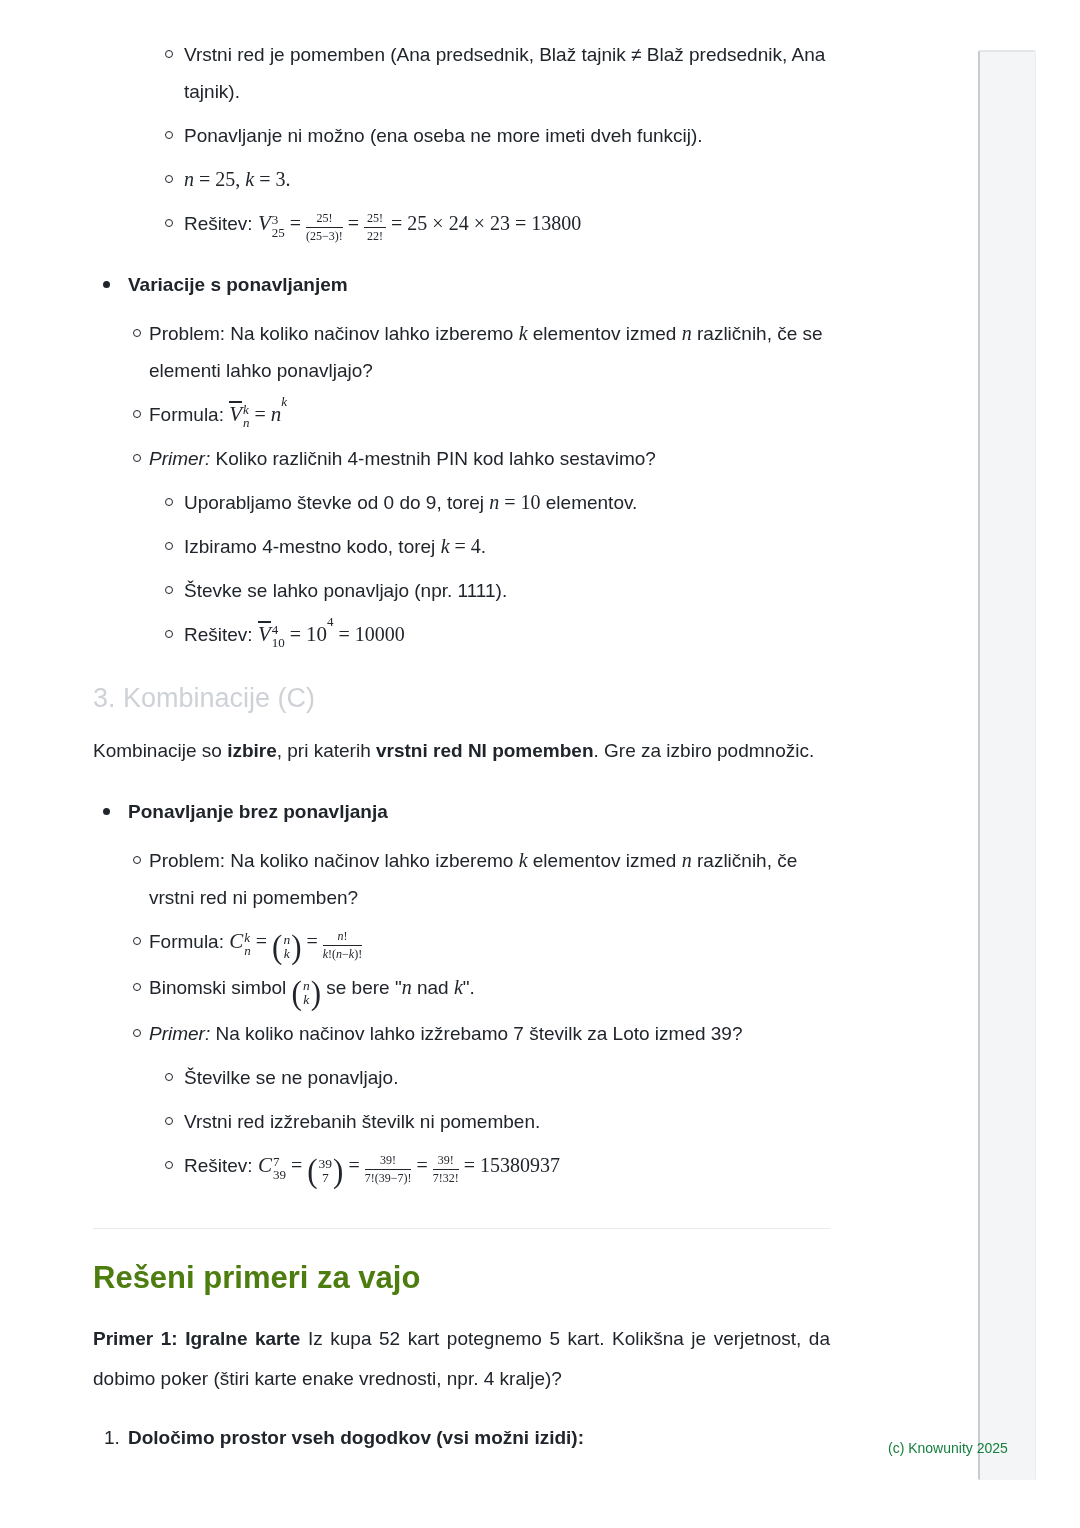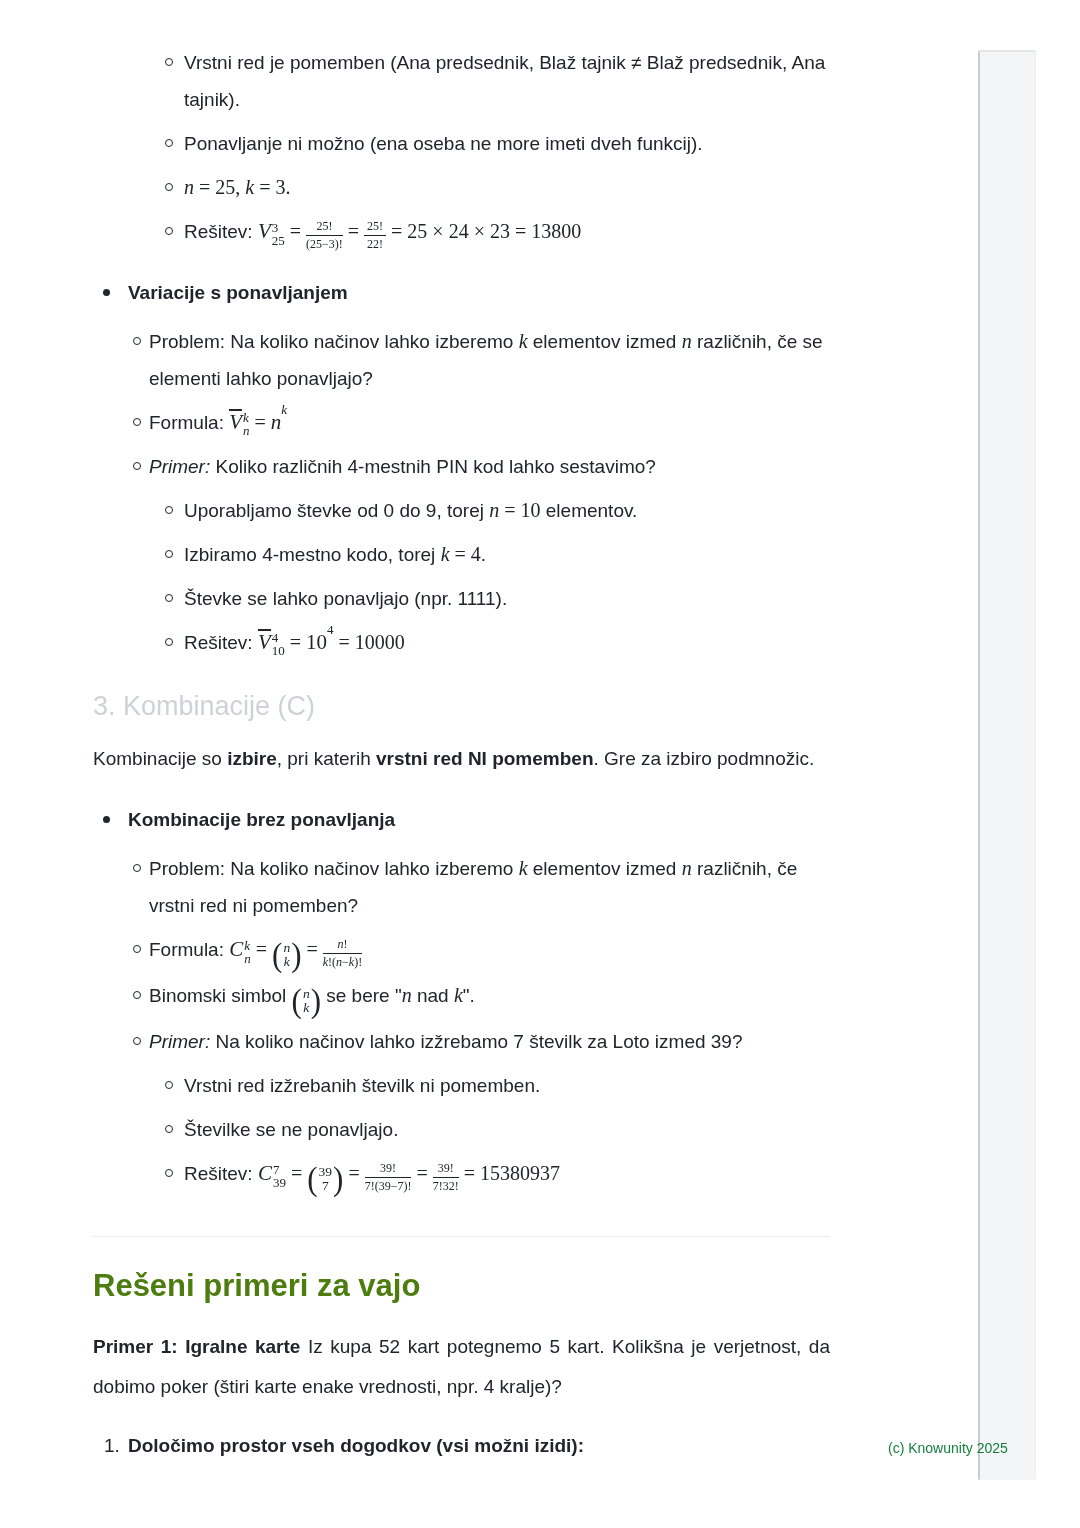--- a/index.html
+++ b/index.html
@@ -6,21 +6,21 @@
   body{
     width:1080px;height:1528px;
     background:#ffffff;
     font-family:"Liberation Sans",sans-serif;
     color:#20252c;
     position:relative;
     overflow:hidden;
   }
   .content{
     position:absolute;
-    left:93px; top:44px;
+    left:93px; top:36px;
     width:737px;
     font-size:19px;
     line-height:37px;
   }
   
   .li{position:relative;margin:0 0 7px 0;}
   .li .li-content{display:block;}
   .li1{padding-left:35px;margin-top:22px;margin-bottom:12px;}
   .li2{padding-left:56px;}
   .li3{padding-left:91px;}
@@ -181,21 +181,21 @@
             </span>
           </span><span class="math"> = </span><span class="mss">
             <span class="mbase">10</span>
             <span class="msup-only">4</span>
           </span><span class="math"> = 10000</span></span>
       </div>
       <div class="h2">3. Kombinacije (C)</div>
       <p class="para"><span class="seg">Kombinacije so </span><strong class="seg">izbire</strong><span class="seg">, pri katerih </span><strong class="seg">vrstni red NI pomemben</strong><span class="seg">. Gre za izbiro podmnožic.</span></p>
       <div class="li li1">
         <span class="bullet-dot"></span>
-        <span class="li-content"><strong class="seg">Kombinacije brez ponavljanja</strong></span>
+        <span class="li-content"><strong class="seg">Ponavljanje brez ponavljanja</strong></span>
       </div>
       <div class="li li2">
         <span class="bullet-circle"></span>
         <span class="li-content"><span class="seg">Problem: Na koliko načinov lahko izberemo </span><span class="math"><i>k</i></span><span class="seg"> elementov izmed </span><span class="math"><i>n</i></span><span class="seg"> različnih, če vrstni red ni pomemben?</span></span>
       </div>
       <div class="li li2">
         <span class="bullet-circle"></span>
         <span class="li-content"><span class="seg">Formula: </span><span class="mss">
             <span class="mbase"><i>C</i></span>
             <span class="mstack">
@@ -221,25 +221,25 @@
             </span>
             <span class="bparen">)</span>
           </span><span class="seg"> se bere "</span><span class="math"><i>n</i></span><span class="seg"> nad </span><span class="math"><i>k</i></span><span class="seg">".</span></span>
       </div>
       <div class="li li2">
         <span class="bullet-circle"></span>
         <span class="li-content"><em class="seg">Primer:</em><span class="seg"> Na koliko načinov lahko izžrebamo 7 številk za Loto izmed 39?</span></span>
       </div>
       <div class="li li3">
         <span class="bullet-circle"></span>
+        <span class="li-content"><span class="seg">Številke se ne ponavljajo.</span></span>
+      </div>
+      <div class="li li3">
+        <span class="bullet-circle"></span>
         <span class="li-content"><span class="seg">Vrstni red izžrebanih številk ni pomemben.</span></span>
-      </div>
-      <div class="li li3">
-        <span class="bullet-circle"></span>
-        <span class="li-content"><span class="seg">Številke se ne ponavljajo.</span></span>
       </div>
       <div class="li li3">
         <span class="bullet-circle"></span>
         <span class="li-content"><span class="seg">Rešitev: </span><span class="mss">
             <span class="mbase"><i>C</i></span>
             <span class="mstack">
               <span class="msup">7</span>
               <span class="msub">39</span>
             </span>
           </span><span class="math"> = </span><span class="binom">

